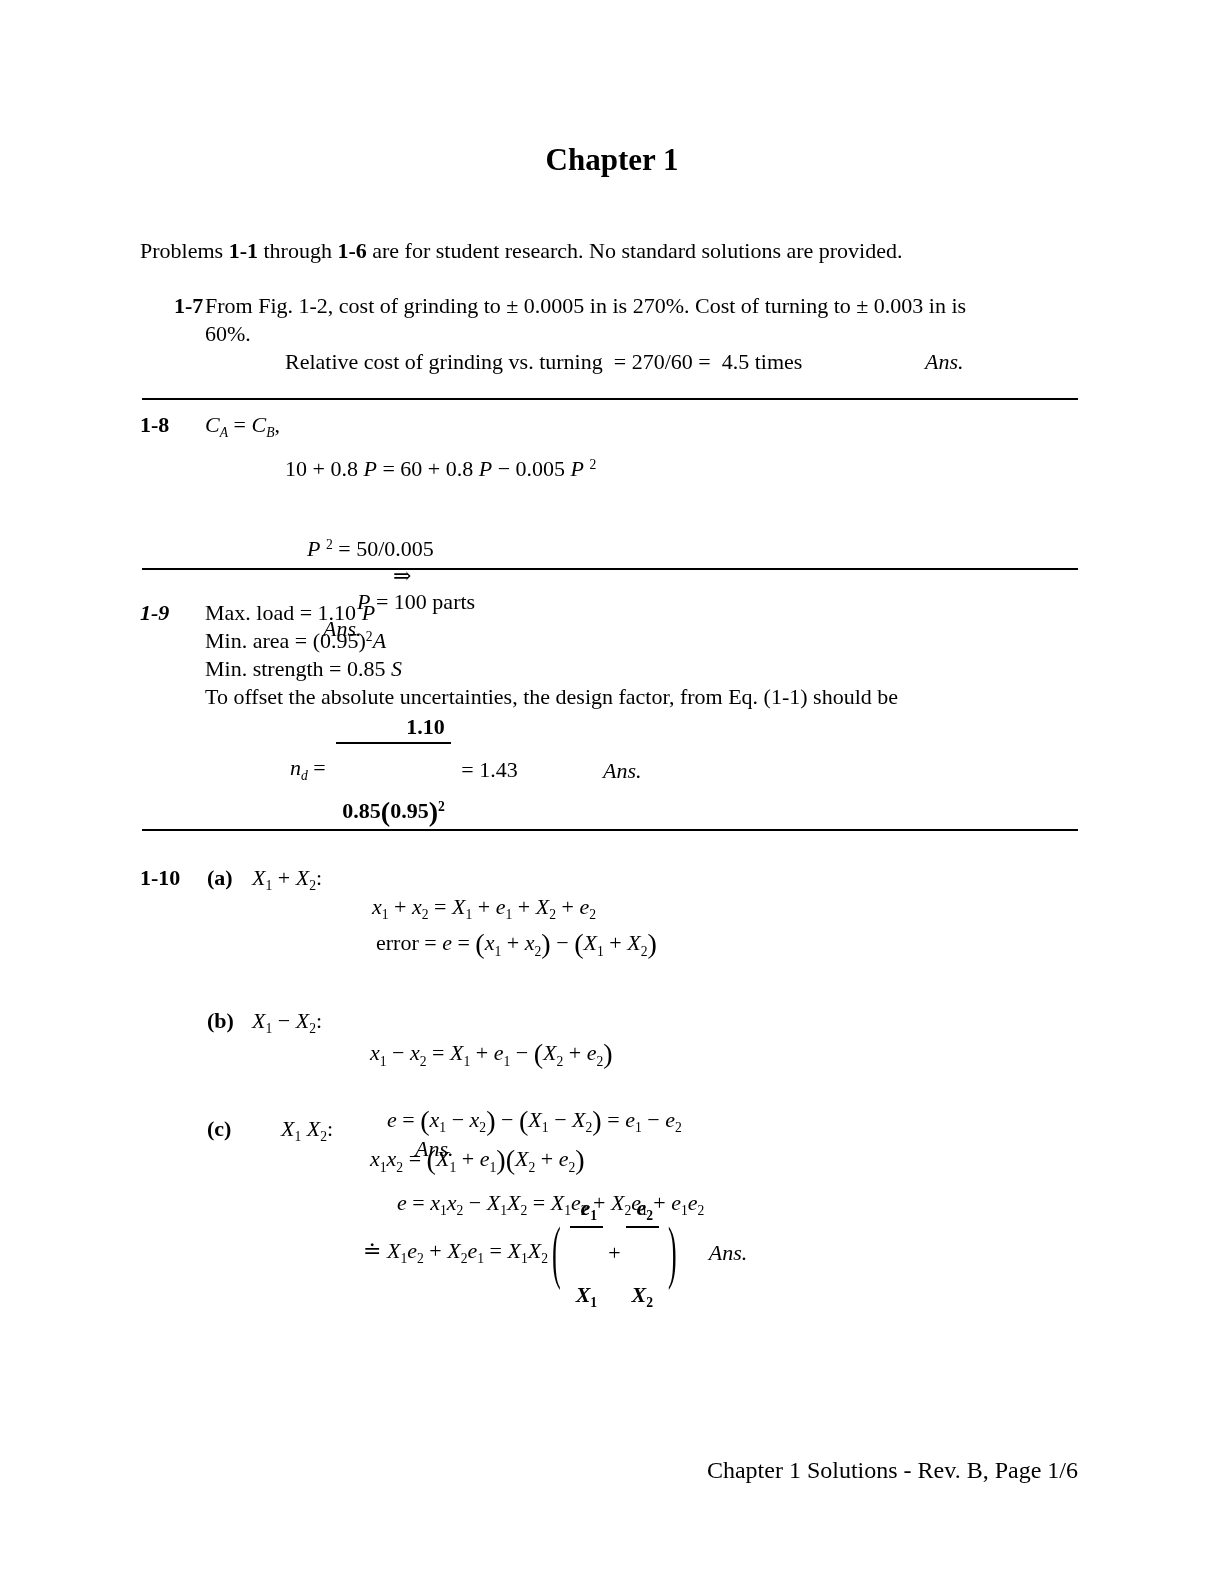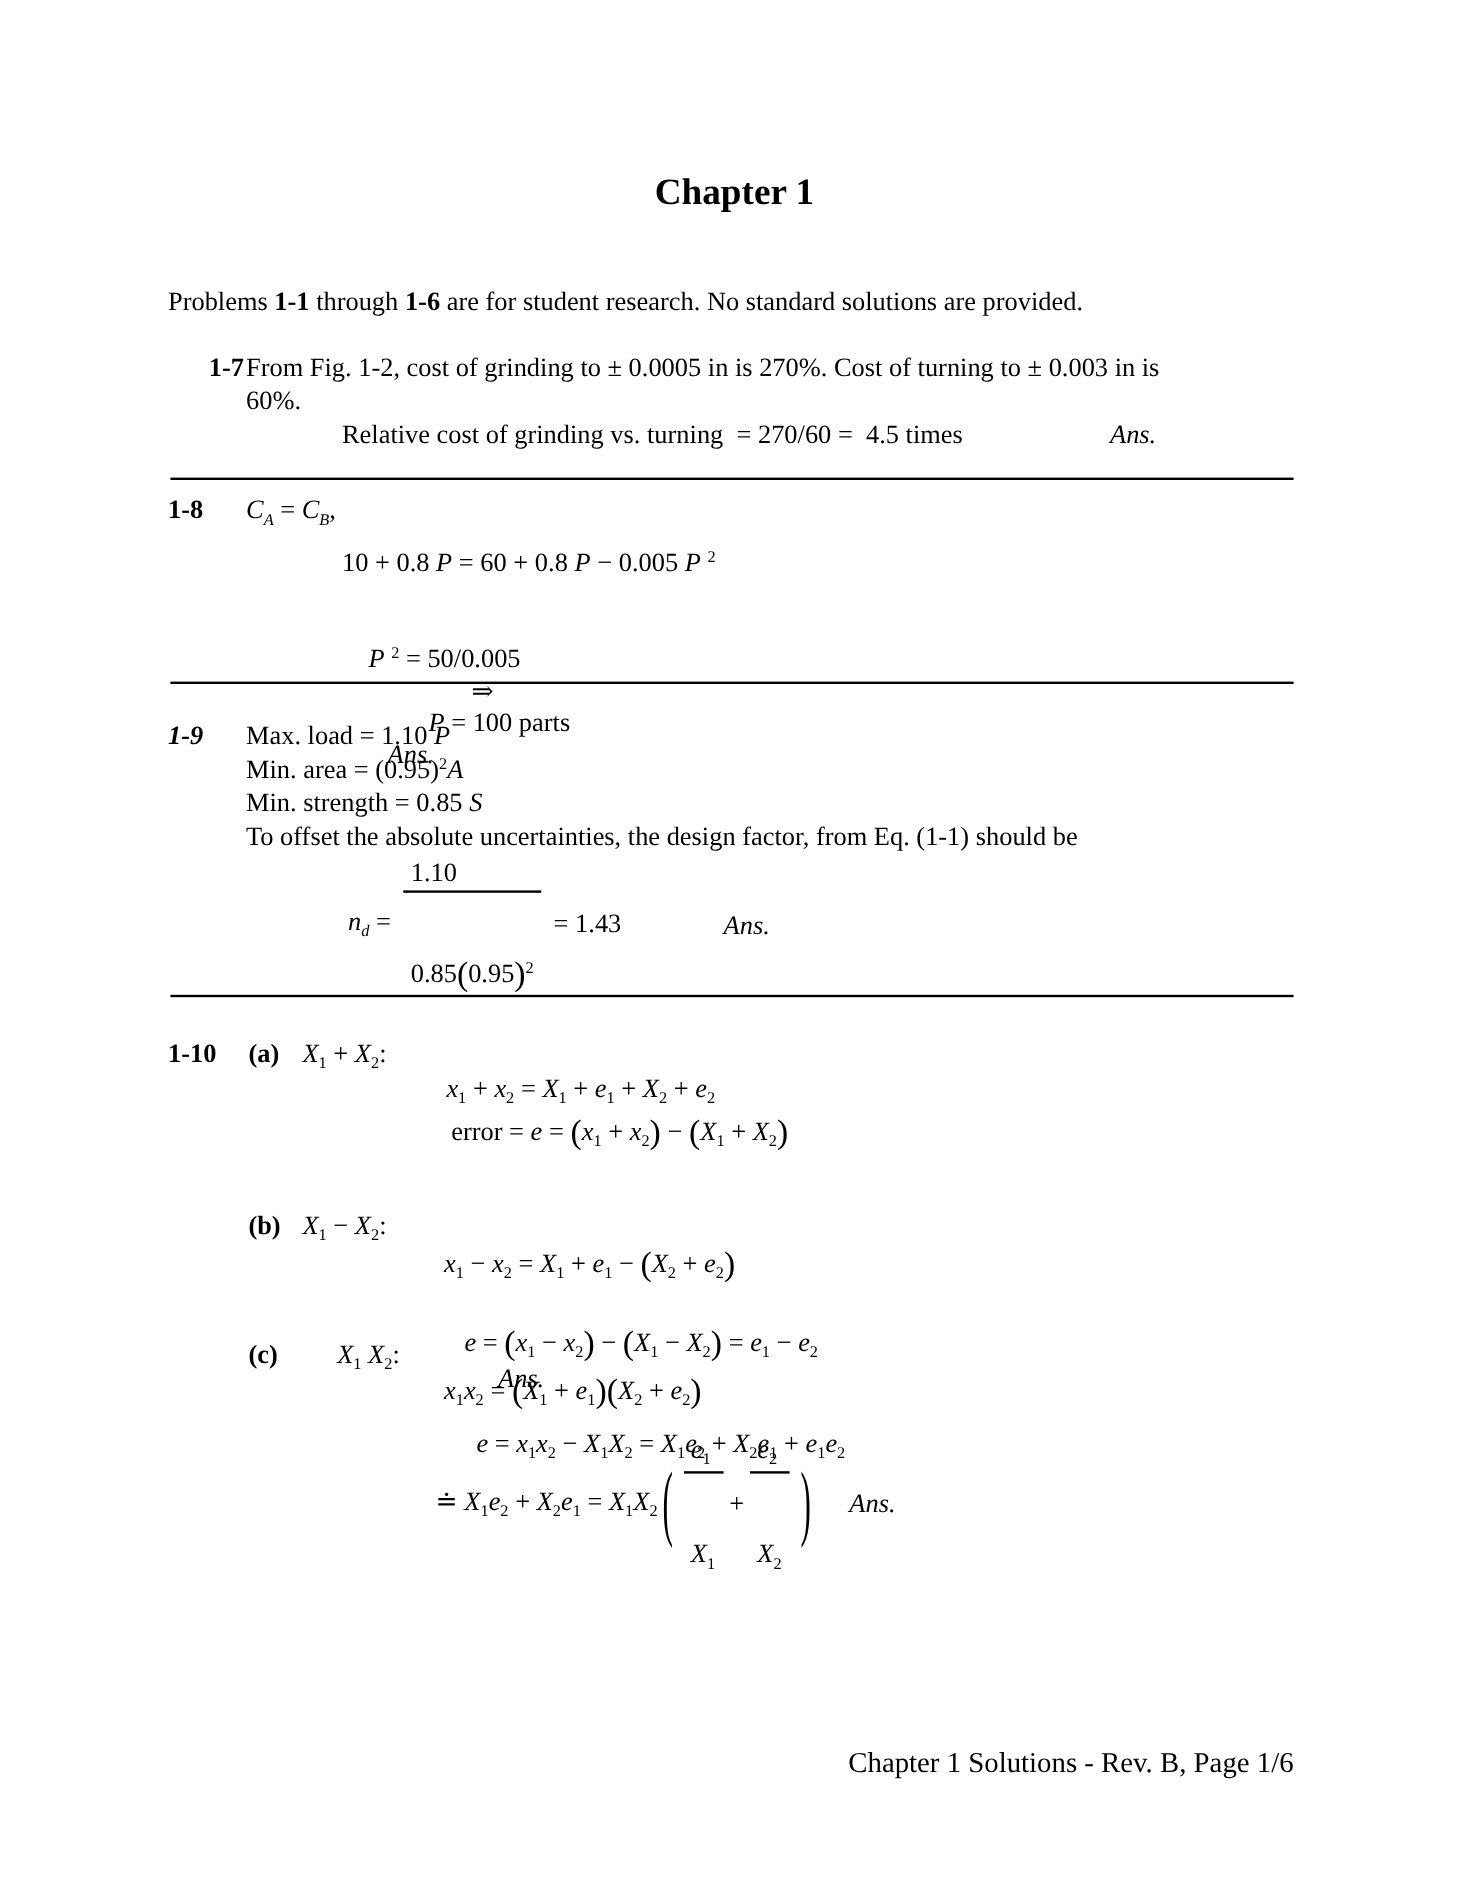--- a/index.html
+++ b/index.html
@@ -9,21 +9,21 @@
   .title{position:absolute;left:0;width:100%;text-align:center;font-size:31px;font-weight:700;white-space:pre;}
   .label{font-weight:700;}
   .ans{font-style:italic;}
   .it{font-style:italic;}
   .b{font-weight:700;}
   .sub{font-size:0.62em;vertical-align:-0.38em;}
   .sup{font-size:0.62em;vertical-align:0.55em;}
   .bp{font-size:1.28em;line-height:1;vertical-align:-0.09em;}
   .rule{position:absolute;left:142px;width:936px;height:0;border-top:2px solid #000;}
   .eqrow{position:absolute;display:flex;align-items:center;white-space:pre;}
-  .frac{display:inline-block;text-align:left;margin:0 5px;}
+  .frac{display:inline-block;text-align:right;margin:0 5px;font-weight:bold;}
   .frac .num{display:block;border-bottom:2px solid #000;padding:0 6px 2px;}
   .frac .den{display:block;padding:2px 6px 0;}
   .tallp{display:inline-block;font-size:26px;transform:scaleY(2.7);transform-origin:center;margin:0 4px;}
   .arrow{margin-left:86px;}
   .gap50{margin-left:50px;}
   .gap16{margin-left:16px;}
   .gap28{margin-left:28px;}
   .footer{position:absolute;font-size:24px;white-space:pre;}
 </style>
 </head>

